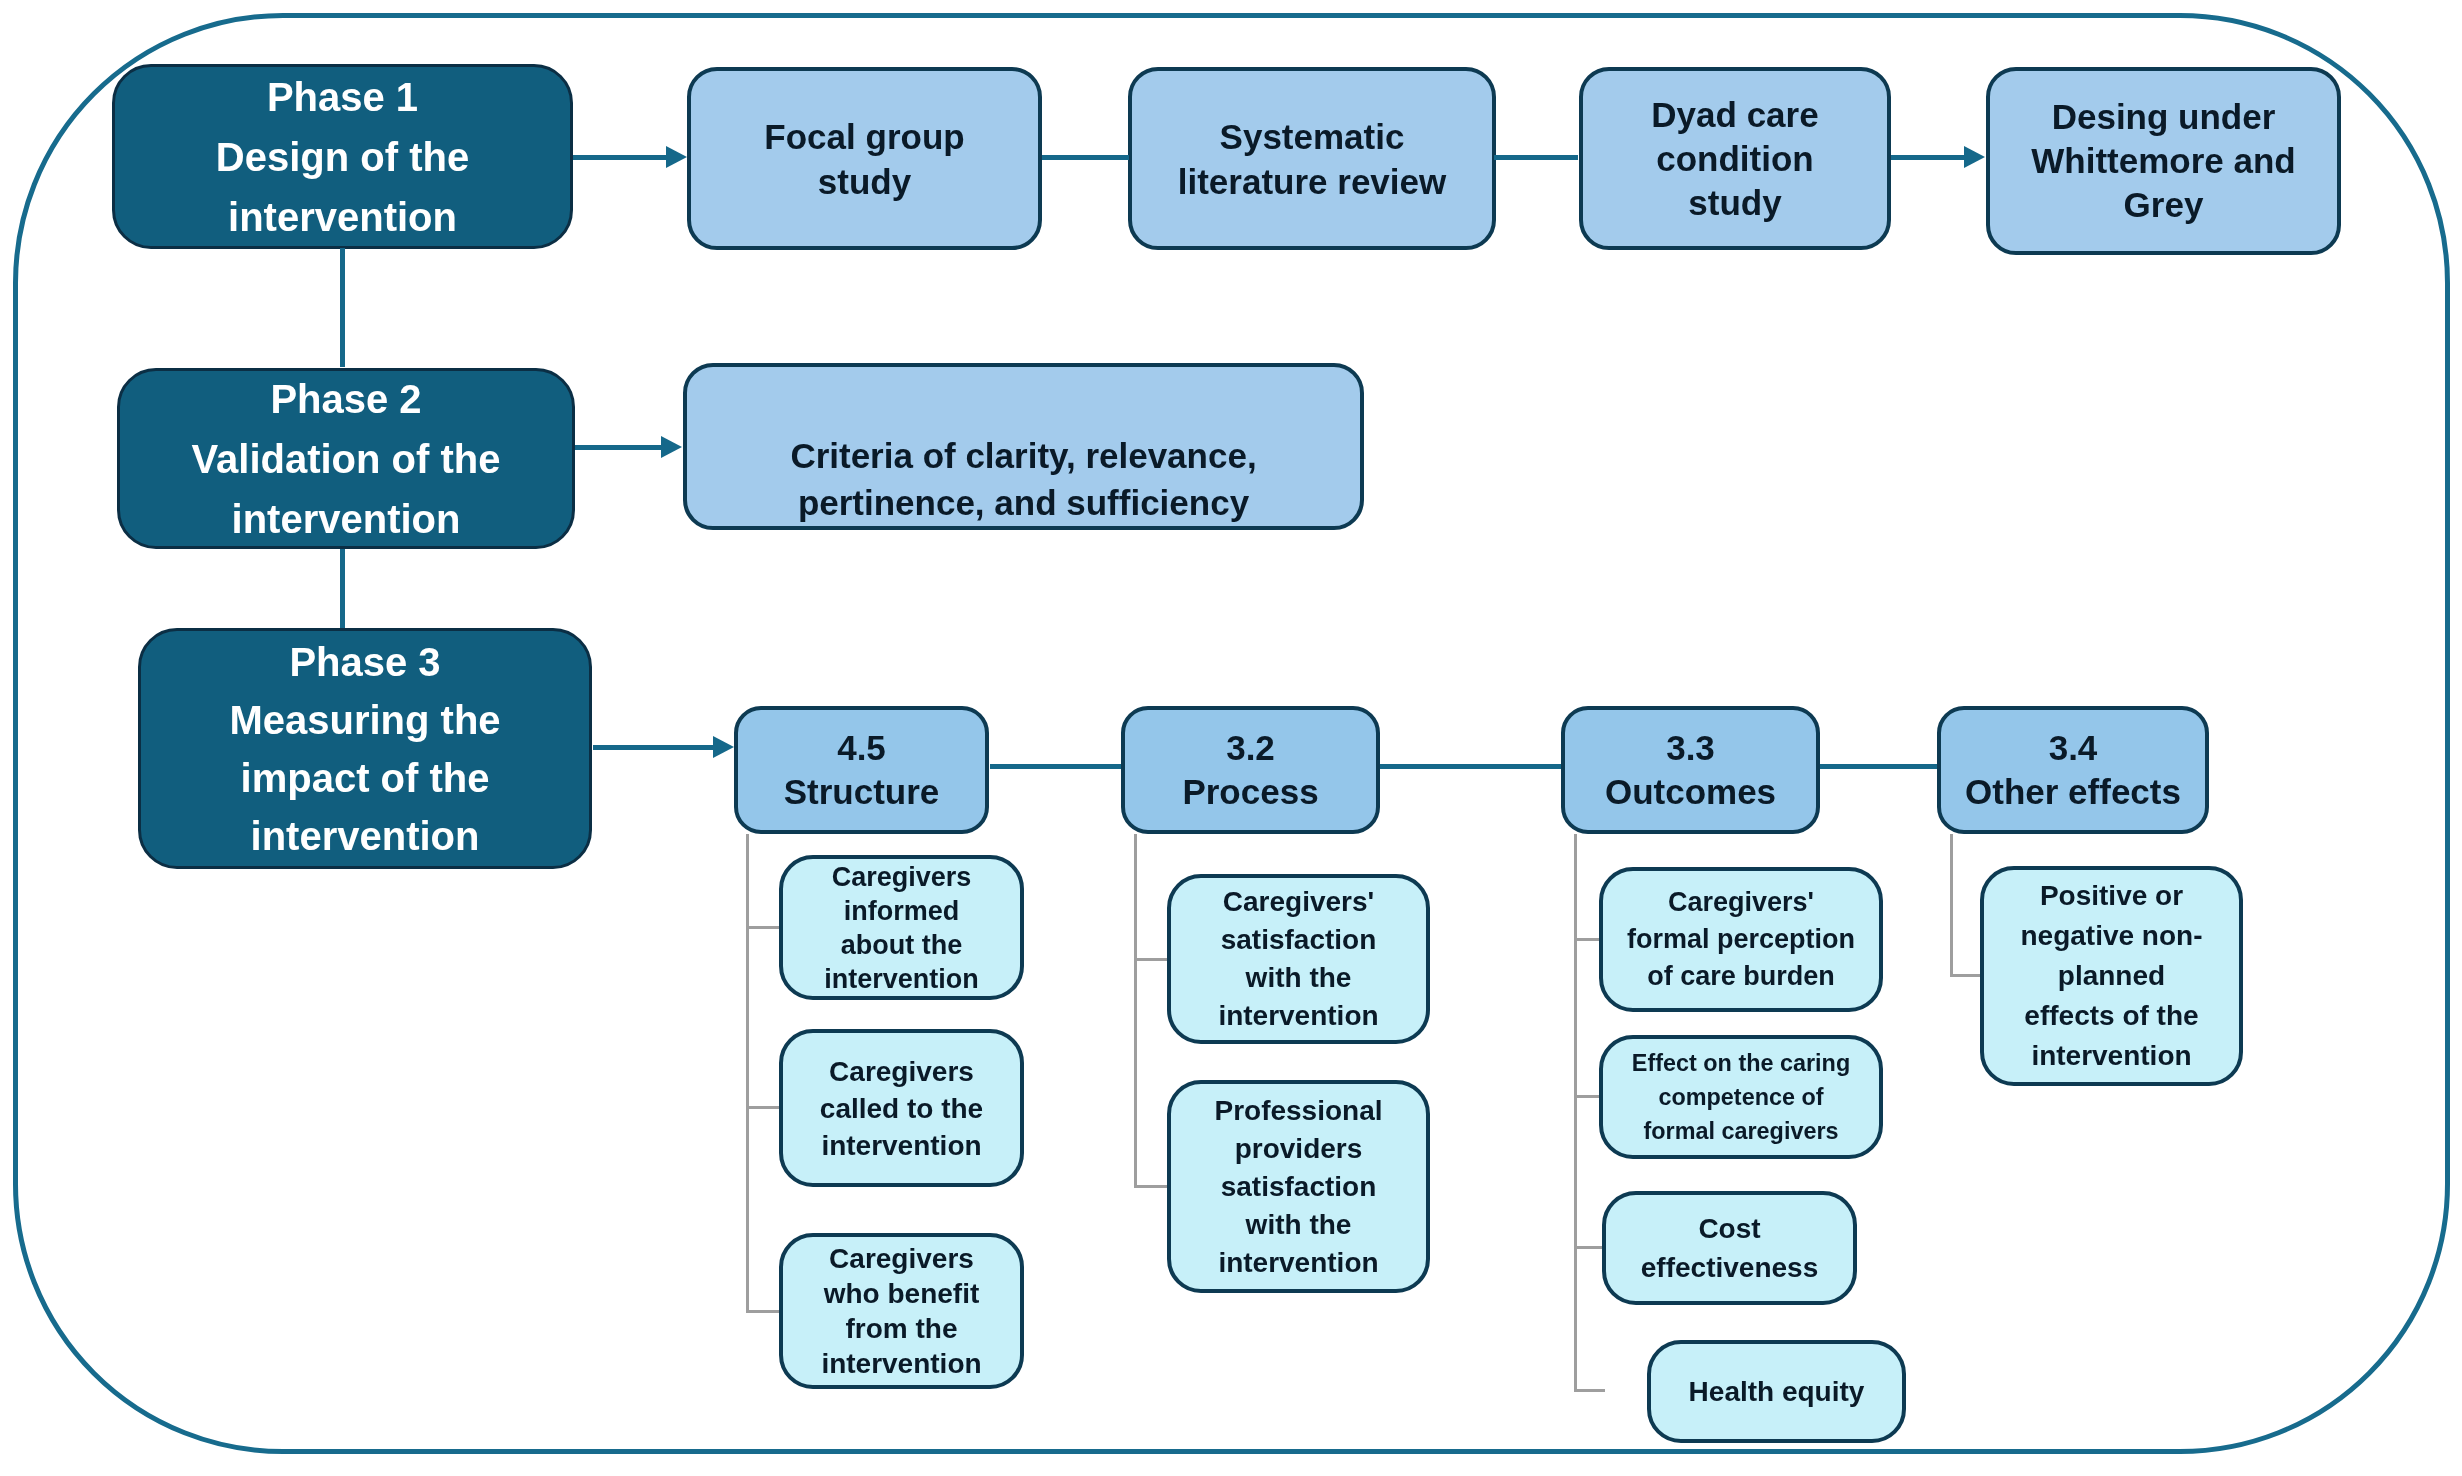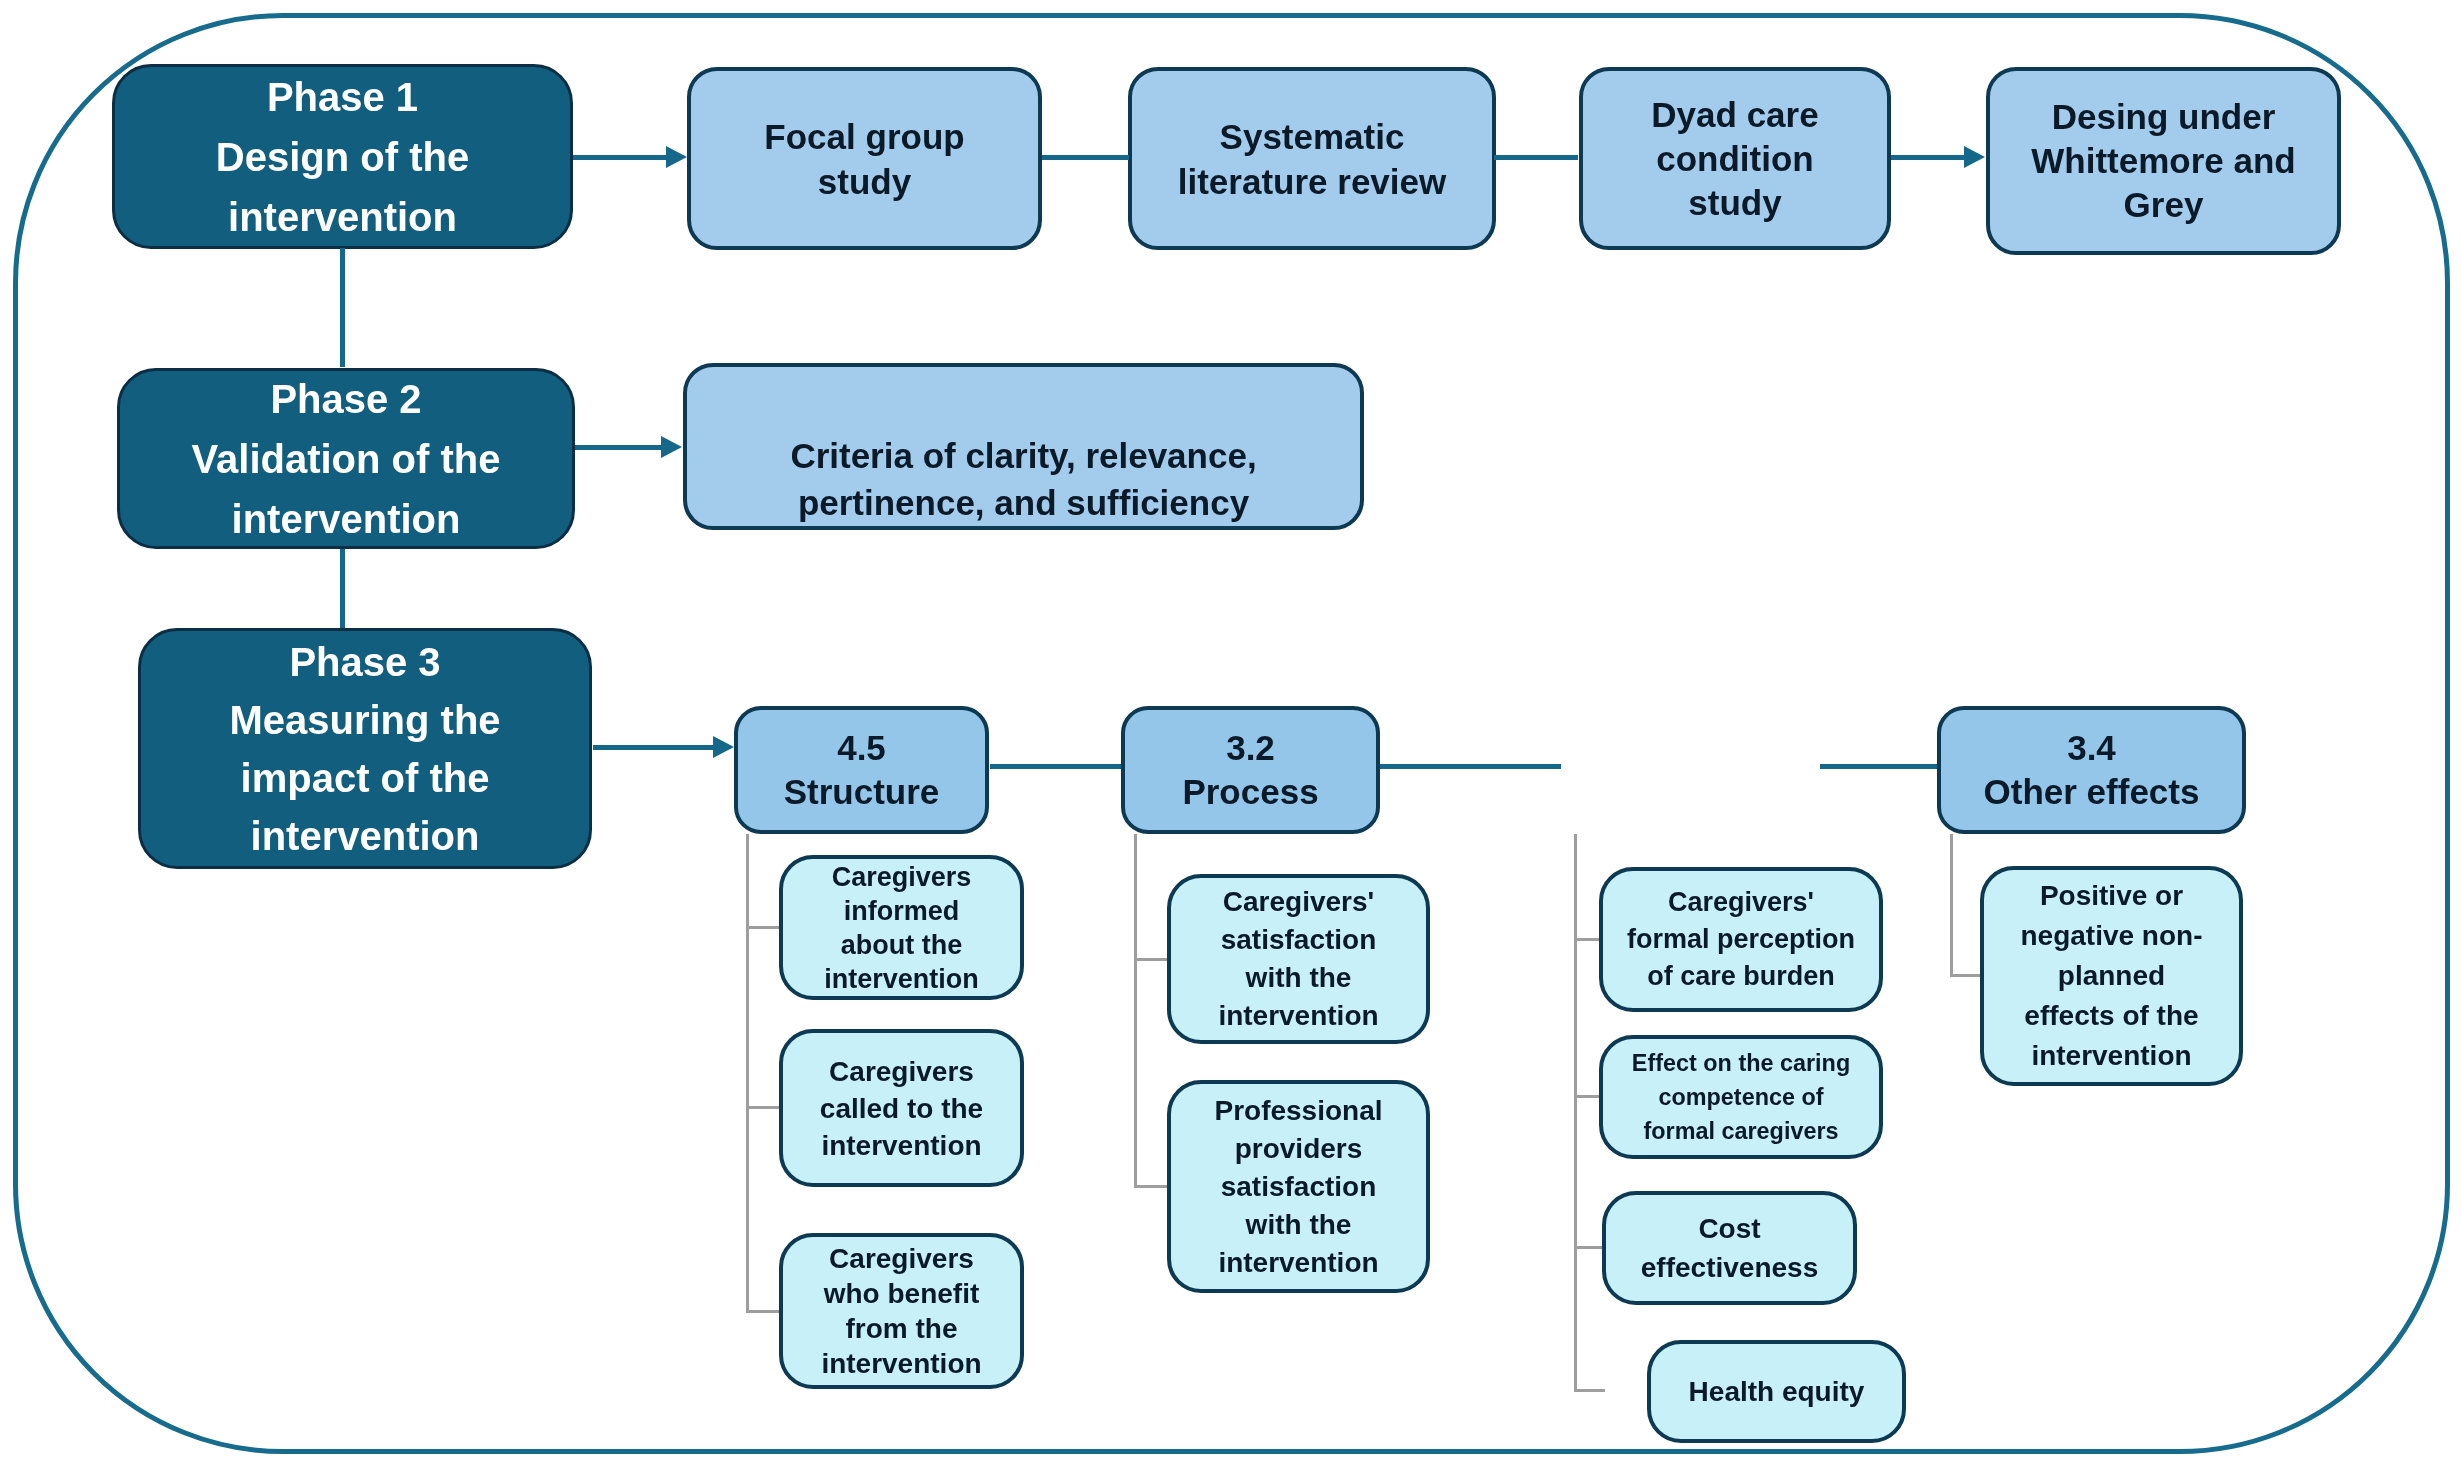--- a/index.html
+++ b/index.html
@@ -99,21 +99,25 @@
   </div>
 
   <div class="node hdr" style="left:734px;top:706px;width:255px;height:128px;font-size:35px;line-height:44px;">
     <span class="lbl">4.5
 Structure</span>
   </div>
   <div class="node hdr" style="left:1121px;top:706px;width:259px;height:128px;font-size:35px;line-height:44px;">
     <span class="lbl">3.2
 Process</span>
   </div>
-  <div class="node hdr" style="left:1937px;top:706px;width:309px;height:128px;font-size:35px;line-height:44px;">
+  <div class="node hdr" style="left:1561px;top:706px;width:259px;height:128px;font-size:35px;line-height:44px;">
+    <span class="lbl">3.3
+Outcomes</span>
+  </div>
+  <div class="node hdr" style="left:1937px;top:706px;width:272px;height:128px;font-size:35px;line-height:44px;">
     <span class="lbl">3.4
 Other effects</span>
   </div>
 
   <div class="node sub" style="left:779px;top:855px;width:245px;height:145px;font-size:27px;line-height:34px;">
     <span class="lbl">Caregivers
 informed
 about the
 intervention</span>
   </div>

